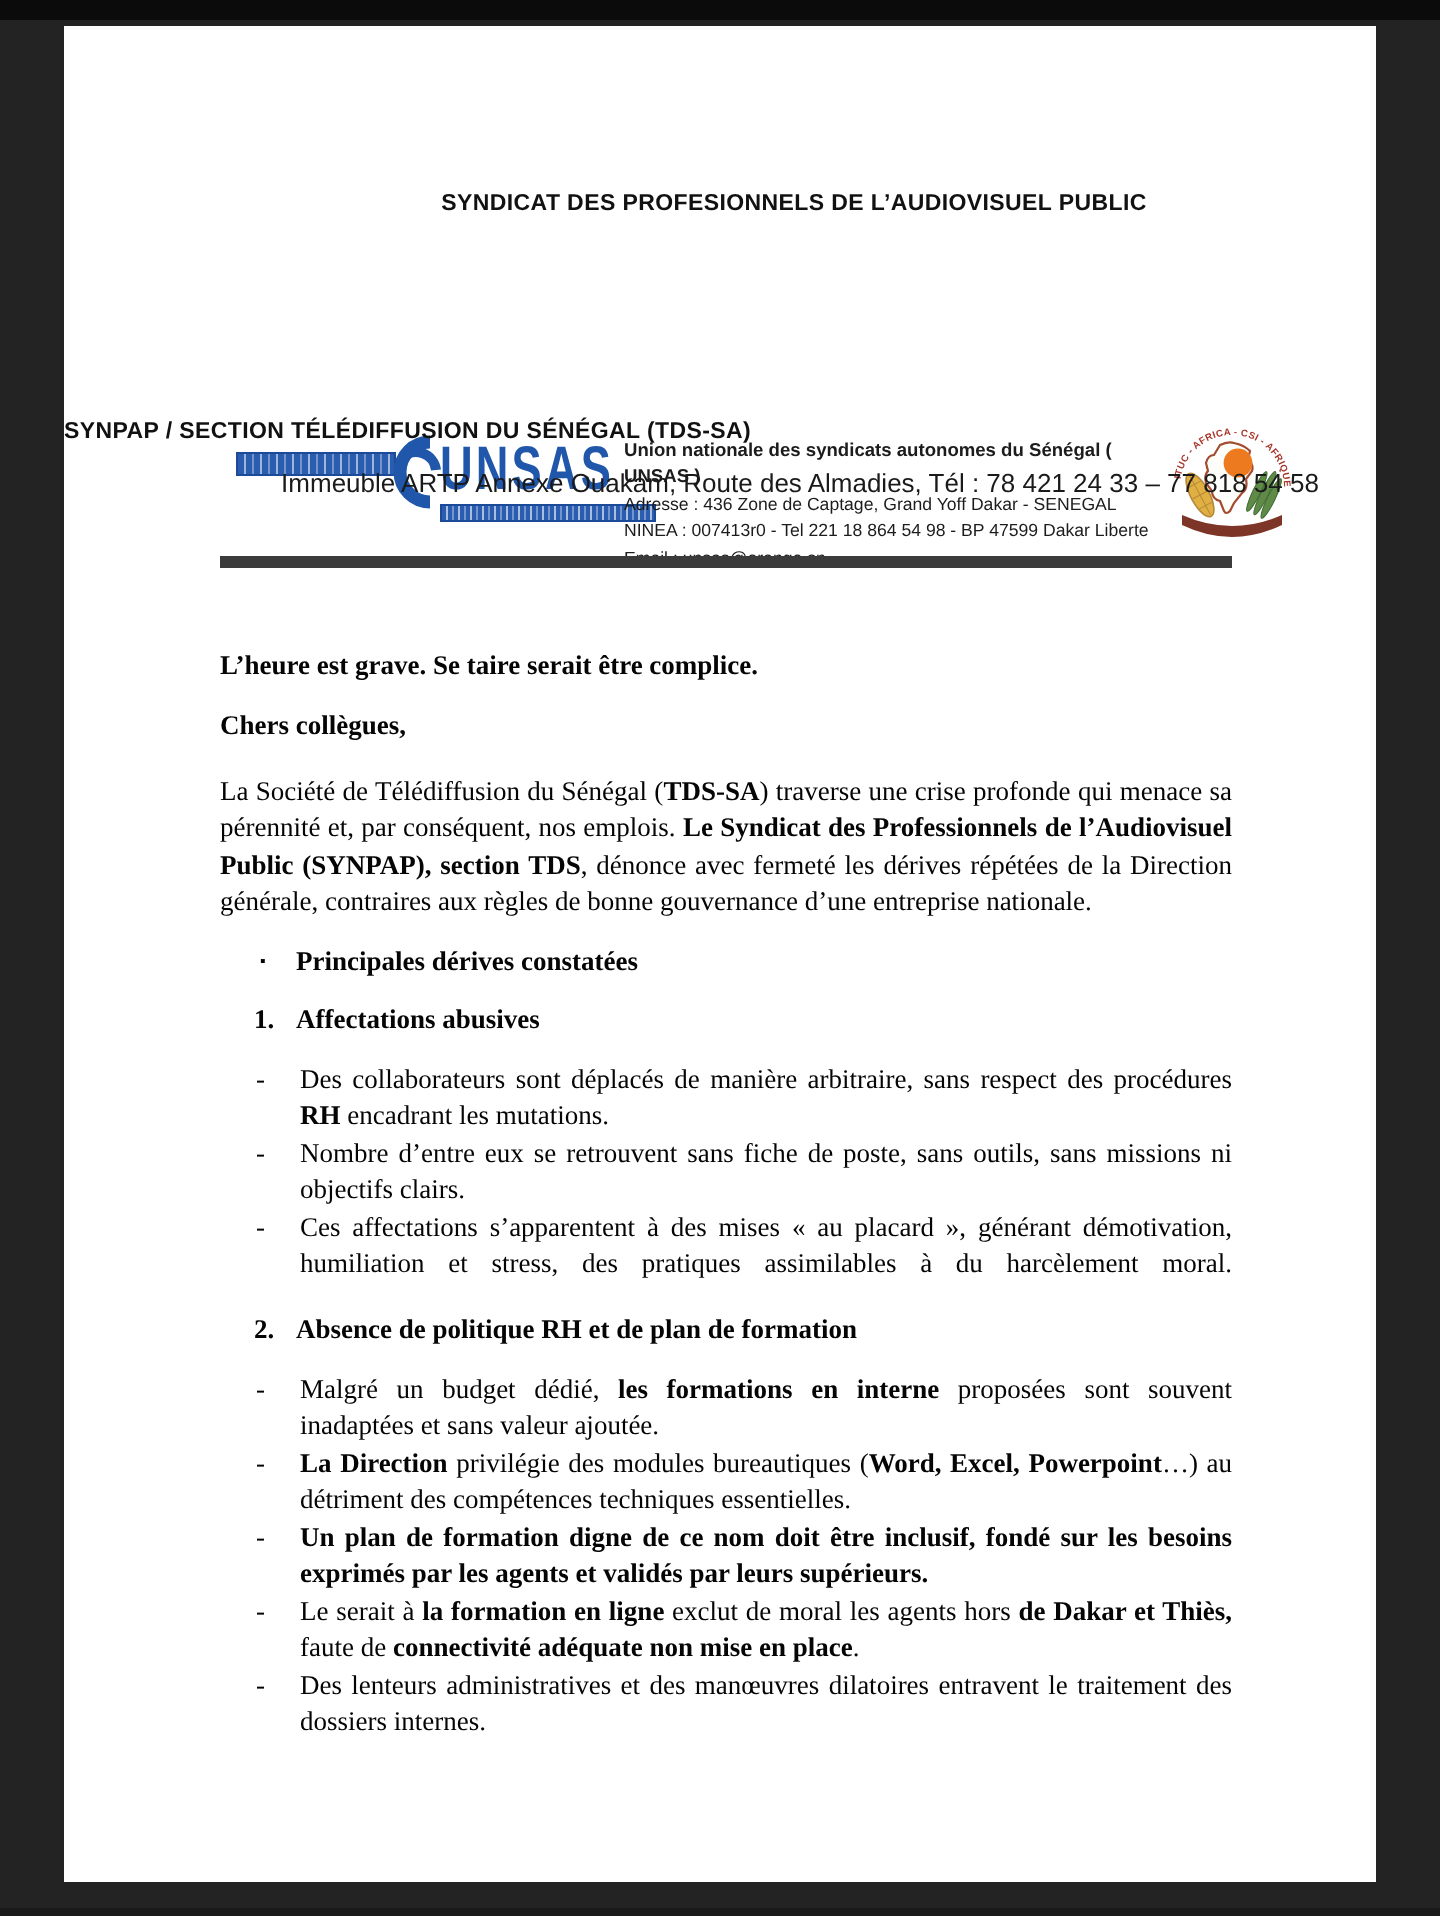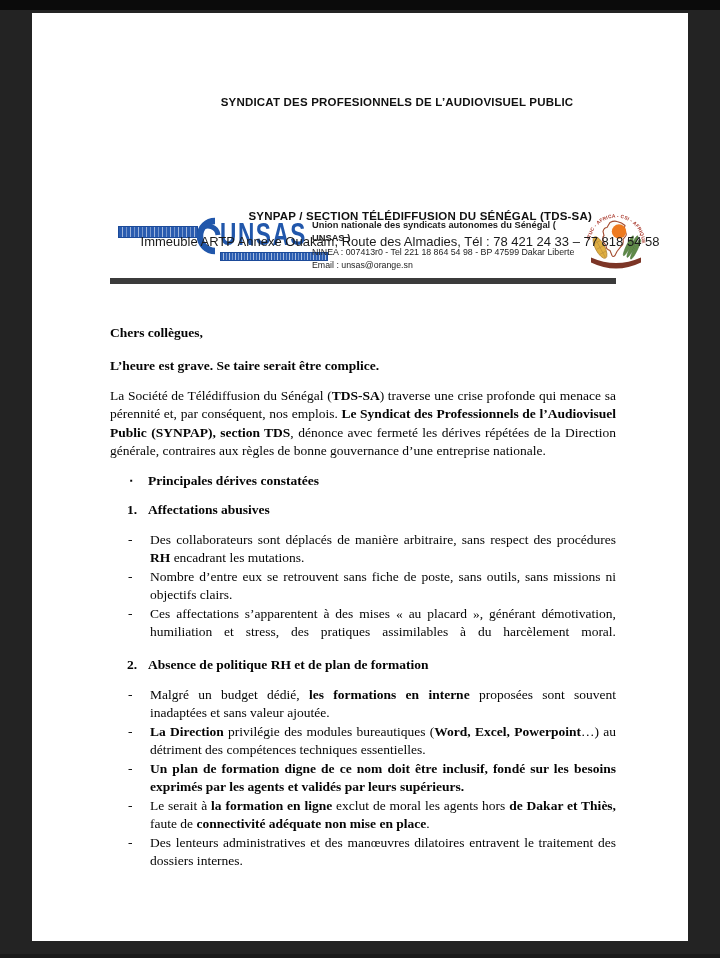--- a/index.html
+++ b/index.html
@@ -37,21 +37,21 @@
     background:#2a5cb0;border:1px solid #1b4a99;
     background-image:repeating-linear-gradient(90deg,transparent 0 2px,rgba(255,255,255,.6) 2px 3px,transparent 3px 5px,rgba(255,255,255,.35) 5px 6px);
   }
   .org-block{
     position:absolute;left:280px;top:112px;width:272px;text-align:left;
     font-size:8.8px;line-height:13.4px;color:#1c1c1c;
   }
   .org-block .org1{font-weight:bold;font-size:9.3px}
   .ituc-logo{position:absolute;left:551px;top:98px;width:66px;height:71px}
   .section-title{
-    position:absolute;top:197px;left:0;width:560px;text-align:right;
+    position:absolute;top:197px;left:0;width:560px;text-align:left;
     font-size:11.5px;font-weight:bold;color:#111;letter-spacing:.2px;
   }
   .contact-line{
     position:absolute;top:221px;left:0;width:656px;text-align:center;
     font-size:13px;color:#1a1a1a;padding-left:40px;
   }
   .rule{position:absolute;top:265px;left:78px;width:506px;height:6px;background:#3b3b3b}
   
   .doc-body{
     position:absolute;top:311px;left:78px;width:506px;
@@ -90,20 +90,21 @@
       <svg class="uemblem" viewBox="0 0 32 40">
         <path d="M 25 5 A 14 14 0 1 0 25 35" fill="none" stroke="#2157ab" stroke-width="6.5"></path>
         <path d="M 11 13 A 10 10 0 0 1 28 19" fill="none" stroke="#2157ab" stroke-width="5"></path>
       </svg>
       <div class="uword">UNSAS</div>
       <div class="ubar-bottom"></div>
     </div>
 
     <div class="org-block">
       <div class="org1">Union nationale des syndicats autonomes du Sénégal ( UNSAS )</div>
+      <div class="org2">Adresse : 436 Zone de Captage, Grand Yoff Dakar - SENEGAL</div>
       <div class="org2">NINEA : 007413r0 - Tel 221 18 864 54 98 - BP 47599 Dakar Liberte</div>
       <div class="org2">Email : unsas@orange.sn</div>
     </div>
 
     <svg class="ituc-logo" viewBox="0 0 66 70">
       <defs>
         <path id="arcpath" d="M 7 38 A 26 26 0 1 1 59 38"></path>
       </defs>
       <text font-size="4.8" font-weight="bold" fill="#a8362a" letter-spacing="0.2" font-family="Liberation Sans, sans-serif">
         <textPath href="#arcpath" startOffset="4">ITUC - AFRICA - CSI - AFRIQUE</textPath>
@@ -124,22 +125,22 @@
       <circle cx="36" cy="26" r="7.2" fill="#ed7a1f"></circle>
       <path d="M 8 52 Q 33 63 58 52 L 58 57 Q 33 69 8 57 Z" fill="#7c3526"></path>
     </svg>
   </div>
 
   <div class="section-title">SYNPAP / SECTION TÉLÉDIFFUSION DU SÉNÉGAL (TDS-SA)</div>
   <div class="contact-line">Immeuble ARTP Annexe Ouakam, Route des Almadies, Tél : 78 421 24 33 – 77 818 54 58</div>
   <div class="rule"></div>
 
   <div class="doc-body">
+    <p class="b warning">L’heure est grave. Se taire serait être complice.</p>
     <p class="b salutation">Chers collègues,</p>
-    <p class="b warning">L’heure est grave. Se taire serait être complice.</p>
     <p class="para"><span>La Société de Télédiffusion du Sénégal (</span><b>TDS-SA</b><span>) traverse une crise profonde qui menace sa pérennité et, par conséquent, nos emplois. </span><b>Le Syndicat des Professionnels de l’Audiovisuel Public (SYNPAP), section TDS</b><span>, dénonce avec fermeté les dérives répétées de la Direction générale, contraires aux règles de bonne gouvernance d’une entreprise nationale.</span></p>
 
     <div class="bullet-heading">
       <span class="sq">▪</span>
       <span>Principales dérives constatées</span>
     </div>
 
     <div class="section">
       <div class="num-heading">
         <span class="num">1.</span>

